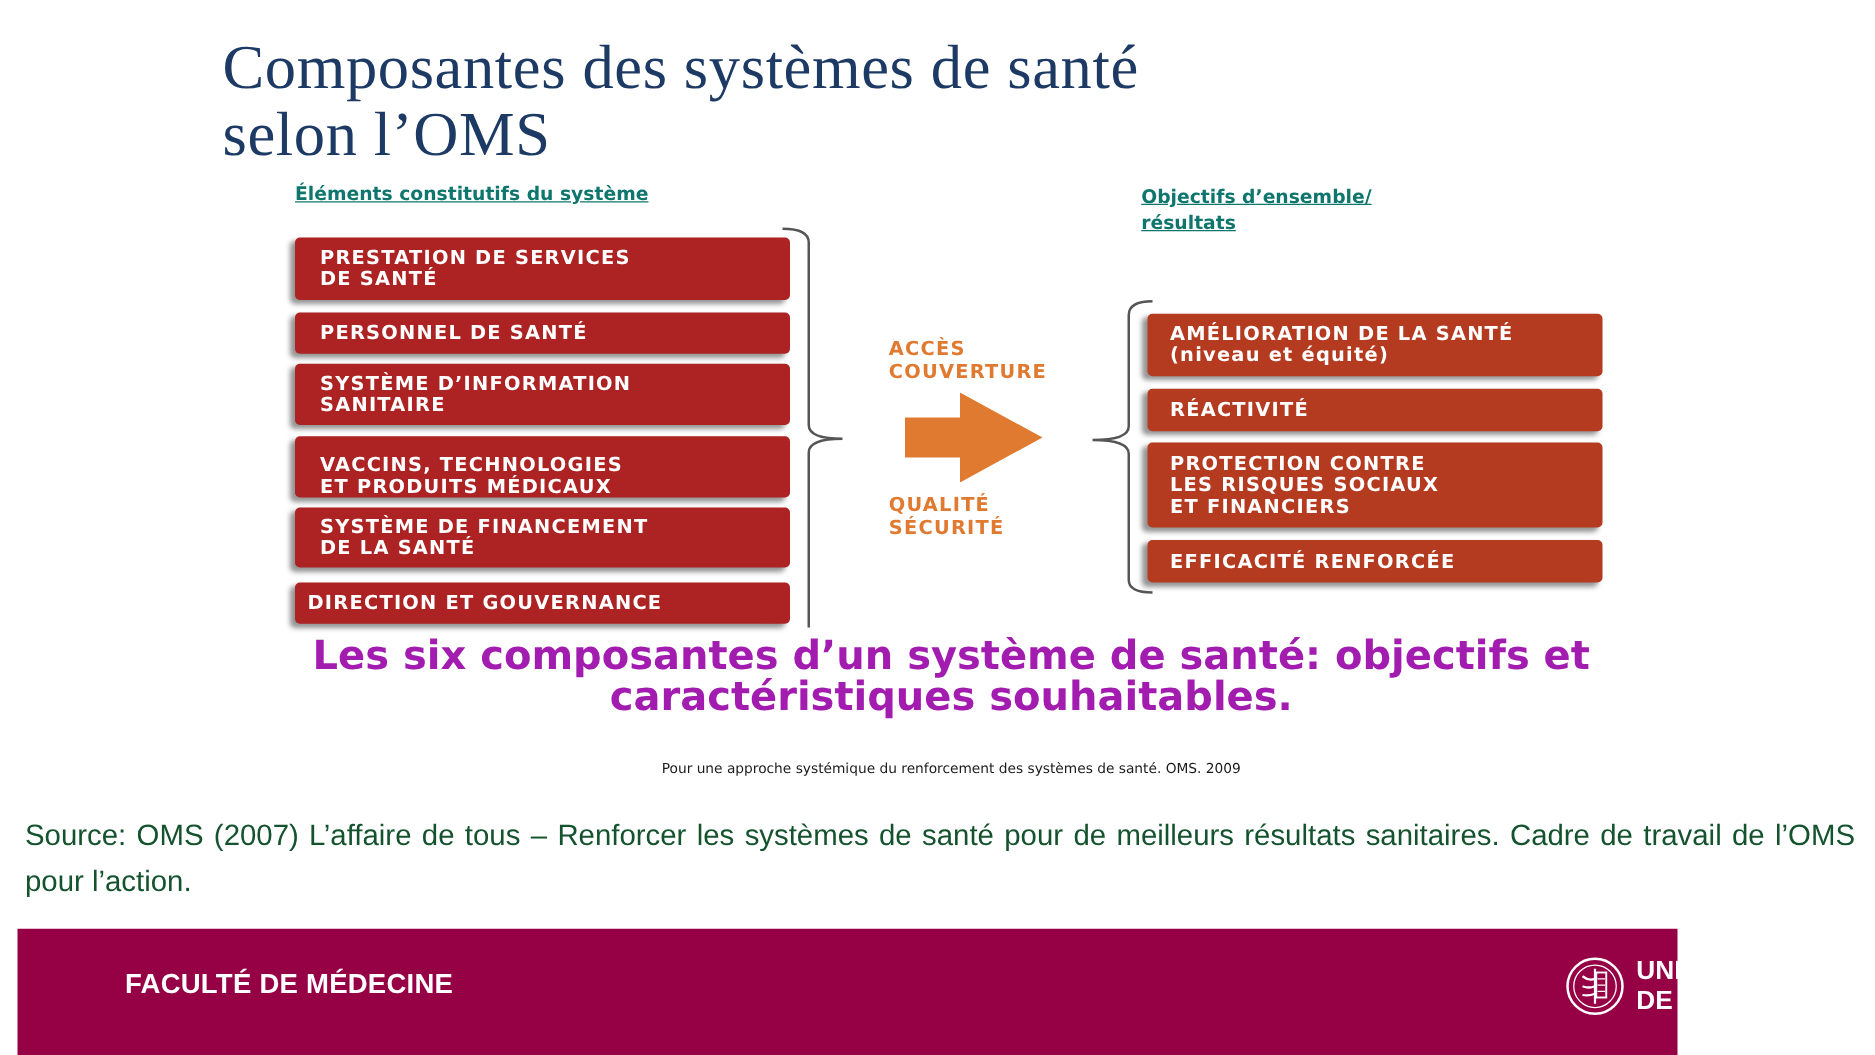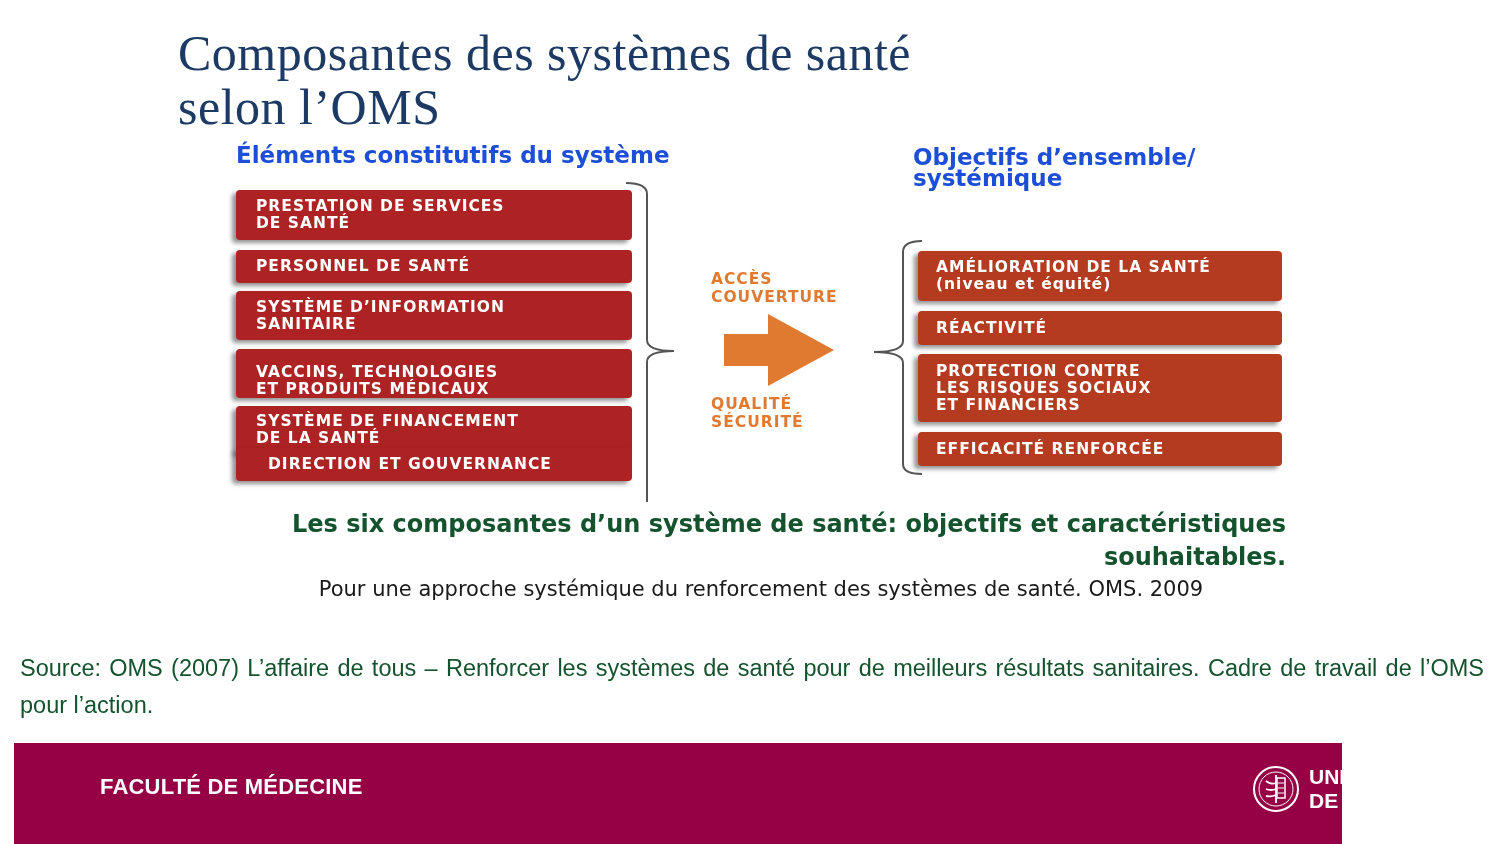--- a/index.html
+++ b/index.html
@@ -7,21 +7,21 @@
     body { position: relative; font-family: "Liberation Sans", sans-serif; }
 
     .slide-title {
       position: absolute; left: 178px; top: 26px; width: 1100px;
       font-family: "Liberation Serif", "DejaVu Serif", serif;
       color: #1c3a64; font-size: 50px; line-height: 54px; letter-spacing: 0.5px;
     }
 
     .col-heading {
       position: absolute; font-family: "DejaVu Sans", sans-serif; font-weight: bold;
-      color: #1d4ed8; font-size: 23px; line-height: 21px;
+      color: #0f766e; font-size: 15px; line-height: 21px; text-decoration: underline;
     }
     .col-heading.left { left: 236px; top: 145px; }
     .col-heading.right { left: 913px; top: 147px; width: 360px; }
 
     .box {
       position: absolute; color: #ffffff;
       font-family: "DejaVu Sans", sans-serif; font-weight: bold;
       font-size: 15.5px; line-height: 17px; letter-spacing: 1px;
       padding-left: 20px; display: flex; align-items: center;
       border-radius: 4px;
@@ -34,27 +34,27 @@
     .bracket { position: absolute; }
 
     .mid-label {
       position: absolute; left: 711px; color: #e07a30;
       font-family: "DejaVu Sans", sans-serif; font-weight: bold;
       font-size: 15.5px; line-height: 18px; letter-spacing: 1px; white-space: pre-line;
     }
     .arrow { position: absolute; left: 724px; top: 314px; }
 
     .caption-main {
-      position: absolute; left: 236px; top: 508px; width: 1050px; text-align: right;
-      color: #14532d; font-family: "DejaVu Sans", sans-serif; font-weight: bold;
-      font-size: 24px; line-height: 33px;
+      position: absolute; left: 236px; top: 508px; width: 1050px; text-align: center;
+      color: #a21caf; font-family: "DejaVu Sans", sans-serif; font-weight: bold;
+      font-size: 32px; line-height: 33px;
     }
     .caption-sub {
-      position: absolute; left: 236px; top: 577px; width: 1050px; text-align: center;
-      color: #1a1a1a; font-family: "DejaVu Sans", sans-serif; font-size: 21px;
+      position: absolute; left: 236px; top: 608px; width: 1050px; text-align: center;
+      color: #1a1a1a; font-family: "DejaVu Sans", sans-serif; font-size: 11px;
     }
 
     .source {
       position: absolute; left: 20px; top: 650px; width: 1464px;
       color: #14532d; font-size: 23.5px; line-height: 37px; text-align: justify;
       text-align-last: left;
     }
 
     .footer {
       position: absolute; left: 14px; top: 743px; width: 1328px; height: 101px;
@@ -71,42 +71,42 @@
     }
   </style>
 </head>
 <body>
 
 <h1 class="slide-title" style="white-space:pre-line;font-weight:normal;">Composantes des systèmes de santé
 selon l’OMS</h1>
 
 <div class="col-heading left">Éléments constitutifs du système</div>
 <div class="col-heading right" style="white-space:pre-line;">Objectifs d’ensemble/
-systémique</div>
+résultats</div>
 
 <div class="box left" style="top:190px;height:50px;">
   <span class="txt">PRESTATION DE SERVICES
 DE SANTÉ</span>
 </div>
 <div class="box left" style="top:250px;height:33px;">
   <span class="txt">PERSONNEL DE SANTÉ</span>
 </div>
 <div class="box left" style="top:291px;height:49px;">
   <span class="txt">SYSTÈME D’INFORMATION
 SANITAIRE</span>
 </div>
 <div class="box left" style="top:349px;height:49px;align-items:flex-end;">
   <span class="txt">VACCINS, TECHNOLOGIES
 ET PRODUITS MÉDICAUX</span>
 </div>
 <div class="box left" style="top:406px;height:48px;">
   <span class="txt">SYSTÈME DE FINANCEMENT
 DE LA SANTÉ</span>
 </div>
-<div class="box left" style="top:448px;height:33px;padding-left:32px;">
+<div class="box left" style="top:466px;height:33px;padding-left:10px;">
   <span class="txt">DIRECTION ET GOUVERNANCE</span>
 </div>
 
 <svg class="bracket" style="left:620px;top:180px;" width="60" height="325" viewBox="0 0 60 325">
   <path d="M6 3 Q27 3 27 14 L27 160 Q27 171 54 171 Q27 171 27 182 L27 322" fill="none" stroke="#555" stroke-width="2"></path>
 </svg>
 
 <div class="mid-label" style="top:270px;">ACCÈS
 COUVERTURE</div>
 <svg class="arrow" width="112" height="72" viewBox="0 0 112 72">

